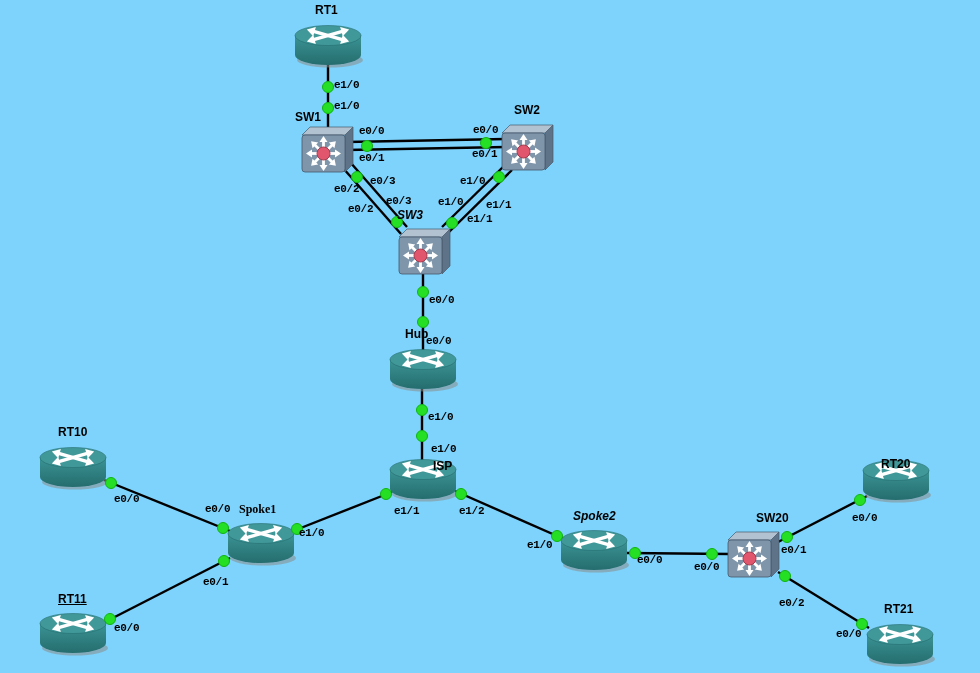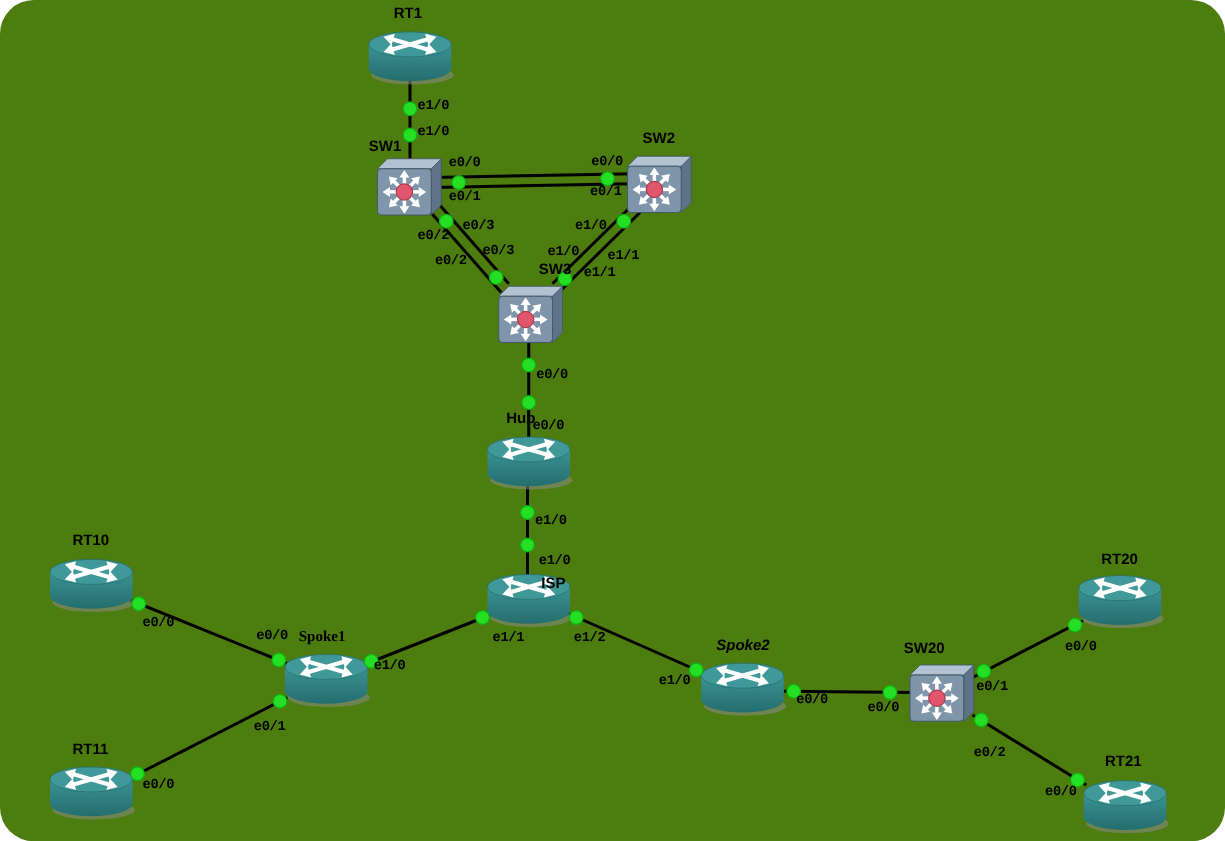--- a/index.html
+++ b/index.html
@@ -22,21 +22,21 @@
     position: absolute;
     font: 700 12px "Liberation Sans", "DejaVu Sans", sans-serif;
     color: #000;
     white-space: nowrap;
     line-height: 12px;
   }
 </style>
 </head>
 <body>
 
-<div id="stage" style="width: 980px; height: 673px; background: #4d7c0f; border-radius: 27px;">
+<div id="stage" style="width: 980px; height: 673px; background: #7dd3fc;">
   <svg id="diagram-svg" xmlns="http://www.w3.org/2000/svg" width="980" height="673">
     <defs>
       <linearGradient id="router-grad" x1="0" y1="0" x2="0" y2="1">
           <stop offset="0" stop-color="#3b9394"></stop>
           <stop offset="1" stop-color="#256d6e"></stop>
         </linearGradient>
     </defs>
     <g id="links-layer">
         <line x1="328" y1="56" x2="328" y2="138" stroke="#000000" stroke-width="2.4"></line>
         <line x1="346" y1="142" x2="506" y2="139" stroke="#000000" stroke-width="2.4"></line>
@@ -396,29 +396,29 @@
         <circle cx="787" cy="537" r="5.5" fill="#24df24" stroke="#12b212" stroke-width="1"></circle>
         <circle cx="860" cy="500" r="5.5" fill="#24df24" stroke="#12b212" stroke-width="1"></circle>
         <circle cx="785" cy="576" r="5.5" fill="#24df24" stroke="#12b212" stroke-width="1"></circle>
         <circle cx="862" cy="624" r="5.5" fill="#24df24" stroke="#12b212" stroke-width="1"></circle>
       </g>
   </svg>
   <div id="labels-layer">
       <div class="node-label" style="left: 315px; top: 4px;">RT1</div>
       <div class="node-label" style="left: 295px; top: 111px;">SW1</div>
       <div class="node-label" style="left: 514px; top: 104px;">SW2</div>
-      <div class="node-label" style="left: 431px; top: 209px;">SW3</div>
+      <div class="node-label" style="left: 397px; top: 209px; font-style: italic;">SW3</div>
       <div class="node-label" style="left: 390px; top: 328px; margin-left: 15px;">Hub</div>
       <div class="node-label" style="left: 413px; top: 460px; padding-left: 20px;">ISP</div>
       <div class="node-label" style="left: 58px; top: 426px;">RT10</div>
       <div class="node-label" style="left: 239px; top: 503px; font-family: Liberation Serif, serif;">Spoke1</div>
-      <div class="node-label" style="left: 58px; top: 593px;">RT11</div>
+      <div class="node-label" style="left: 58px; top: 593px; text-decoration: underline;">RT11</div>
       <div class="node-label" style="left: 573px; top: 510px; font-style: italic;">Spoke2</div>
-      <div class="node-label" style="left: 723px; top: 512px;">SW20</div>
-      <div class="node-label" style="left: 881px; top: 441px;">RT20</div>
+      <div class="node-label" style="left: 756px; top: 512px;">SW20</div>
+      <div class="node-label" style="left: 881px; top: 458px;">RT20</div>
       <div class="node-label" style="left: 884px; top: 603px; text-align: center;">RT21</div>
       <div class="iface-label" style="left: 334px; top: 80px; color: rgb(0, 0, 0);">e1/0</div>
       <div class="iface-label" style="left: 334px; top: 101px; color: rgb(0, 0, 0);">e1/0</div>
       <div class="iface-label" style="left: 359px; top: 126px; color: rgb(0, 0, 0);">e0/0</div>
       <div class="iface-label" style="left: 359px; top: 153px; color: rgb(0, 0, 0);">e0/1</div>
       <div class="iface-label" style="left: 473px; top: 125px; color: rgb(0, 0, 0);">e0/0</div>
       <div class="iface-label" style="left: 472px; top: 149px; color: rgb(0, 0, 0);">e0/1</div>
       <div class="iface-label" style="left: 370px; top: 176px; color: rgb(0, 0, 0);">e0/3</div>
       <div class="iface-label" style="left: 334px; top: 184px; color: rgb(0, 0, 0);">e0/2</div>
       <div class="iface-label" style="left: 386px; top: 196px; color: rgb(0, 0, 0);">e0/3</div>

